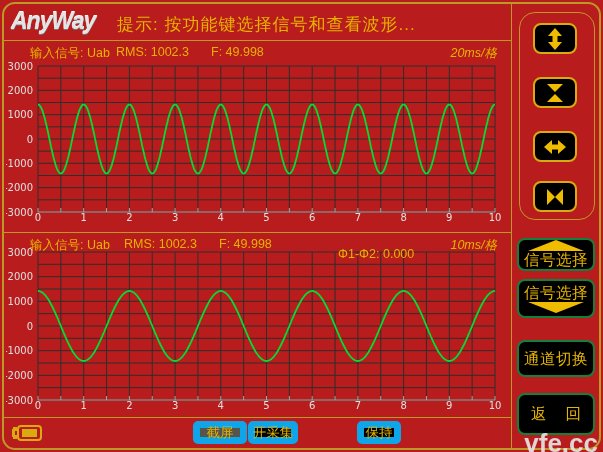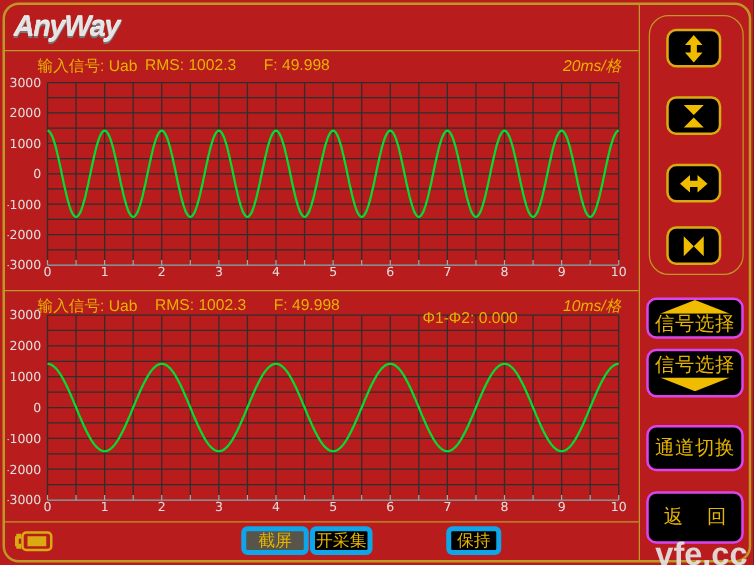--- a/index.html
+++ b/index.html
@@ -32,47 +32,48 @@
   .zoom-group {
     position:absolute; left:519px; top:12px; width:76px; height:208px;
     border:1px solid #bf9726; border-radius:16px; z-index:6;
   }
   .zbtn {
     position:absolute; left:533px; width:44px; height:31px; border:2px solid #d9ab10;
     border-radius:8px; display:flex; align-items:center; justify-content:center;
     background:#000; z-index:7; cursor:pointer;
   }
   .sbtn {
-    position:absolute; left:517px; width:78px; border:2px solid #d946ef; border-radius:8px;
+    position:absolute; left:517px; width:78px; border:2px solid #15803d; border-radius:8px;
     background:#000; color:#e6b400; display:flex; flex-direction:column;
     align-items:center; justify-content:center; z-index:7; cursor:pointer;
     font-size:15.5px; line-height:1.1; white-space:nowrap;
   }
   .sbtn .lbl { letter-spacing:0.5px; }
   .back-row { display:flex; flex-direction:row; justify-content:space-between; width:100%; padding:0 12px; }
   .watermark {
     position:absolute; right:5px; top:416px; font-size:26px; font-weight:bold;
     color:rgba(228,228,228,0.92); z-index:9; letter-spacing:0;margin-top:12px;
   }
 
   
   .bbtn {
-    position:absolute; top:421px; height:23px; border:4px solid #0ea5e9; border-radius:5px;
+    position:absolute; top:421px; height:23px; border:7px solid #0ea5e9; border-radius:5px;
     color:#e6b400; font-size:13.5px; display:flex; align-items:center; justify-content:center;
     background:#000; z-index:6; cursor:pointer; white-space:nowrap;
   }
   .bat { position:absolute; left:11px; top:424px; z-index:6; }
 </style>
 </head>
 <body>
 
 <div class="screen">
   <div class="frame"></div>
 
   <span class="logo">AnyWay</span>
+  <span class="tip">提示: 按功能键选择信号和查看波形...</span>
 
   <div class="hline" style="top:40px"></div>
   <div class="hline" style="top:232px"></div>
   <div class="hline" style="top:417px"></div>
   <div class="vline"></div>
 
   <span class="ph" style="left:30px;top:45px">输入信号: Uab</span>
   <span class="ph" style="left:116px;top:45px">RMS: 1002.3</span>
   <span class="ph" style="left:211px;top:45px">F: 49.998</span>
   <span class="ph right" style="left:437px;top:45px">20ms/格</span>

